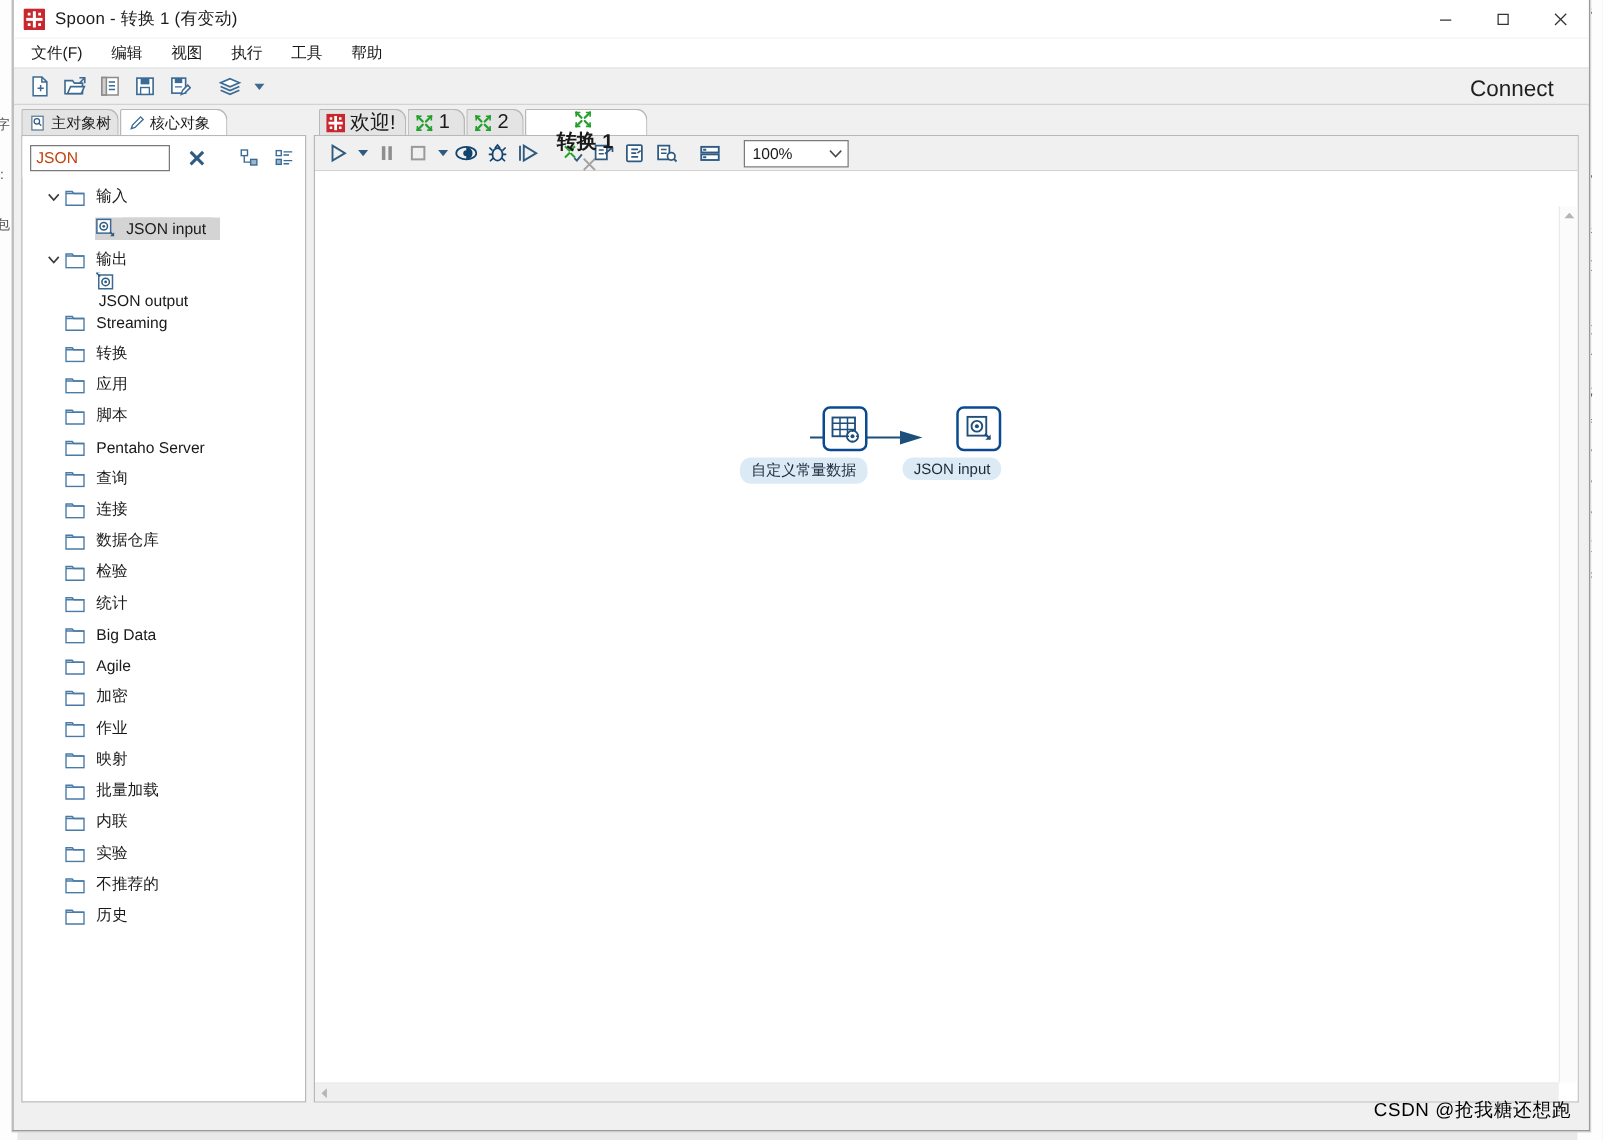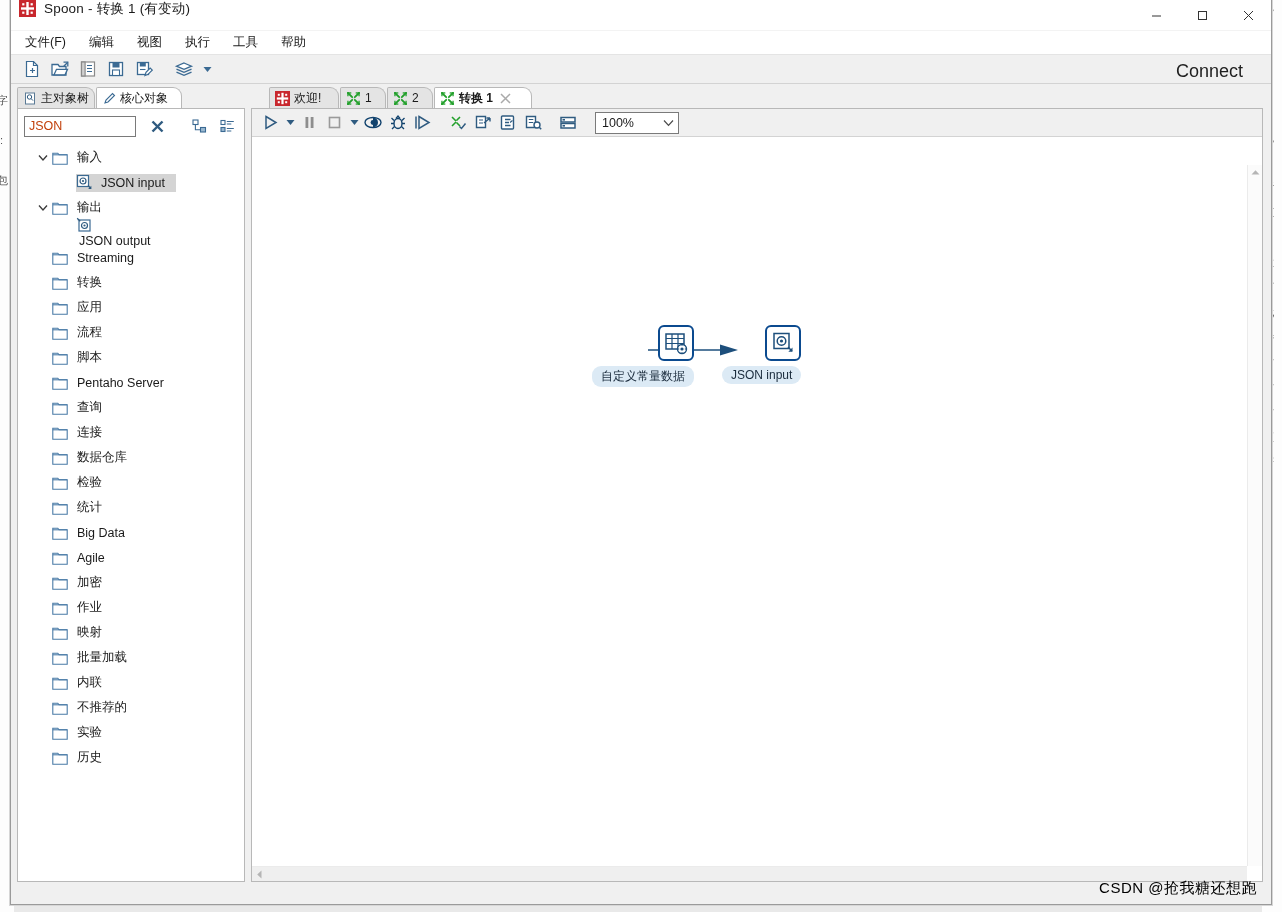--- a/index.html
+++ b/index.html
@@ -37,21 +37,21 @@
     background: #f0f0f0;
     border: 1px solid #9a9a9a;
     border-top: none;
     box-shadow: 0 0 0 1px #d6d6d6;
   }
 
   
   .titlebar {
     height: 31px;
     background: #ffffff;
-    display: flex; 
+    display: flex; align-items: center;
     border-bottom: 1px solid #f3f3f3;
     position: relative;
   }
   .app-icon {
     width: 17px; height: 17px; margin-left: 8px; margin-right: 8px;
     background: #c8272d;
     position: relative; flex: none;
     border-radius: 1px;
   }
   .app-icon svg { display:block; }
@@ -147,27 +147,26 @@
   .tnode.child.selected .sel-wrap { background: #d4d4d4; display:flex; align-items:center; padding-right:6px; }
 
   
   .rightpanel {
     position: absolute; left: 240px; right: 8px; top: 2px; bottom: 22px;
   }
   .ctabstrip { height: 21px; position: relative; }
   .ctab {
     position: absolute; top: 0; height: 21px;
     display: flex; align-items: center; padding: 0 7px 0 5px;
-    font-size: 12px; color: #1a1a1a; white-space: nowrap;
+    font-size: 16px; color: #1a1a1a; white-space: nowrap;
     border: 1px solid #b8b8b8; border-bottom: none;
     border-radius: 2px 9px 0 0;
     background: #e4e4e4;
-    margin-left: 14px;
-  }
-  .ctab.active { background: #ffffff; z-index: 4; font-weight: bold; }
+  }
+  .ctab.active { background: #ffffff; z-index: 4; font-weight: bold; flex-direction: column; }
   .ctab .cicon { width: 15px; height: 15px; margin-right: 4px; flex:none; }
   .ctab .closex { margin-left: 7px; width: 11px; height:11px; flex:none; opacity:.55;}
   .canvasframe {
     position: absolute; left: 0; right: 0; top: 21px; bottom: 0;
     border: 1px solid #b8b8b8; background: #fff;
   }
   .canvastoolbar {
     height: 28px; background: #f0f0f0; border-bottom: 1px solid #d3d3d3;
     display: flex; align-items: center; padding-left: 6px;
   }
@@ -498,30 +497,20 @@
               <span class="tlabel">应用</span>
             </div>
             <div class="tnode">
               <span class="twist"></span>
               <span class="folder">
                 <svg width="16" height="14" viewBox="0 0 16 14">
   <path d="M0.8 2.2h5l1.3 1.6h8.1v9.4H0.8z" fill="#fff" stroke="#4a7ba7" stroke-width="1.1"></path>
   <path d="M0.8 3.8h14.4" stroke="#4a7ba7" stroke-width="1.1"></path>
                 </svg>
               </span>
-              <span class="tlabel">流程</span>
-            </div>
-            <div class="tnode">
-              <span class="twist"></span>
-              <span class="folder">
-                <svg width="16" height="14" viewBox="0 0 16 14">
-  <path d="M0.8 2.2h5l1.3 1.6h8.1v9.4H0.8z" fill="#fff" stroke="#4a7ba7" stroke-width="1.1"></path>
-  <path d="M0.8 3.8h14.4" stroke="#4a7ba7" stroke-width="1.1"></path>
-                </svg>
-              </span>
               <span class="tlabel">脚本</span>
             </div>
             <div class="tnode">
               <span class="twist"></span>
               <span class="folder">
                 <svg width="16" height="14" viewBox="0 0 16 14">
   <path d="M0.8 2.2h5l1.3 1.6h8.1v9.4H0.8z" fill="#fff" stroke="#4a7ba7" stroke-width="1.1"></path>
   <path d="M0.8 3.8h14.4" stroke="#4a7ba7" stroke-width="1.1"></path>
                 </svg>
               </span>
@@ -648,31 +637,31 @@
               <span class="tlabel">内联</span>
             </div>
             <div class="tnode">
               <span class="twist"></span>
               <span class="folder">
                 <svg width="16" height="14" viewBox="0 0 16 14">
   <path d="M0.8 2.2h5l1.3 1.6h8.1v9.4H0.8z" fill="#fff" stroke="#4a7ba7" stroke-width="1.1"></path>
   <path d="M0.8 3.8h14.4" stroke="#4a7ba7" stroke-width="1.1"></path>
                 </svg>
               </span>
+              <span class="tlabel">实验</span>
+            </div>
+            <div class="tnode">
+              <span class="twist"></span>
+              <span class="folder">
+                <svg width="16" height="14" viewBox="0 0 16 14">
+  <path d="M0.8 2.2h5l1.3 1.6h8.1v9.4H0.8z" fill="#fff" stroke="#4a7ba7" stroke-width="1.1"></path>
+  <path d="M0.8 3.8h14.4" stroke="#4a7ba7" stroke-width="1.1"></path>
+                </svg>
+              </span>
               <span class="tlabel">不推荐的</span>
-            </div>
-            <div class="tnode">
-              <span class="twist"></span>
-              <span class="folder">
-                <svg width="16" height="14" viewBox="0 0 16 14">
-  <path d="M0.8 2.2h5l1.3 1.6h8.1v9.4H0.8z" fill="#fff" stroke="#4a7ba7" stroke-width="1.1"></path>
-  <path d="M0.8 3.8h14.4" stroke="#4a7ba7" stroke-width="1.1"></path>
-                </svg>
-              </span>
-              <span class="tlabel">实验</span>
             </div>
             <div class="tnode">
               <span class="twist"></span>
               <span class="folder">
                 <svg width="16" height="14" viewBox="0 0 16 14">
   <path d="M0.8 2.2h5l1.3 1.6h8.1v9.4H0.8z" fill="#fff" stroke="#4a7ba7" stroke-width="1.1"></path>
   <path d="M0.8 3.8h14.4" stroke="#4a7ba7" stroke-width="1.1"></path>
                 </svg>
               </span>
               <span class="tlabel">历史</span>

